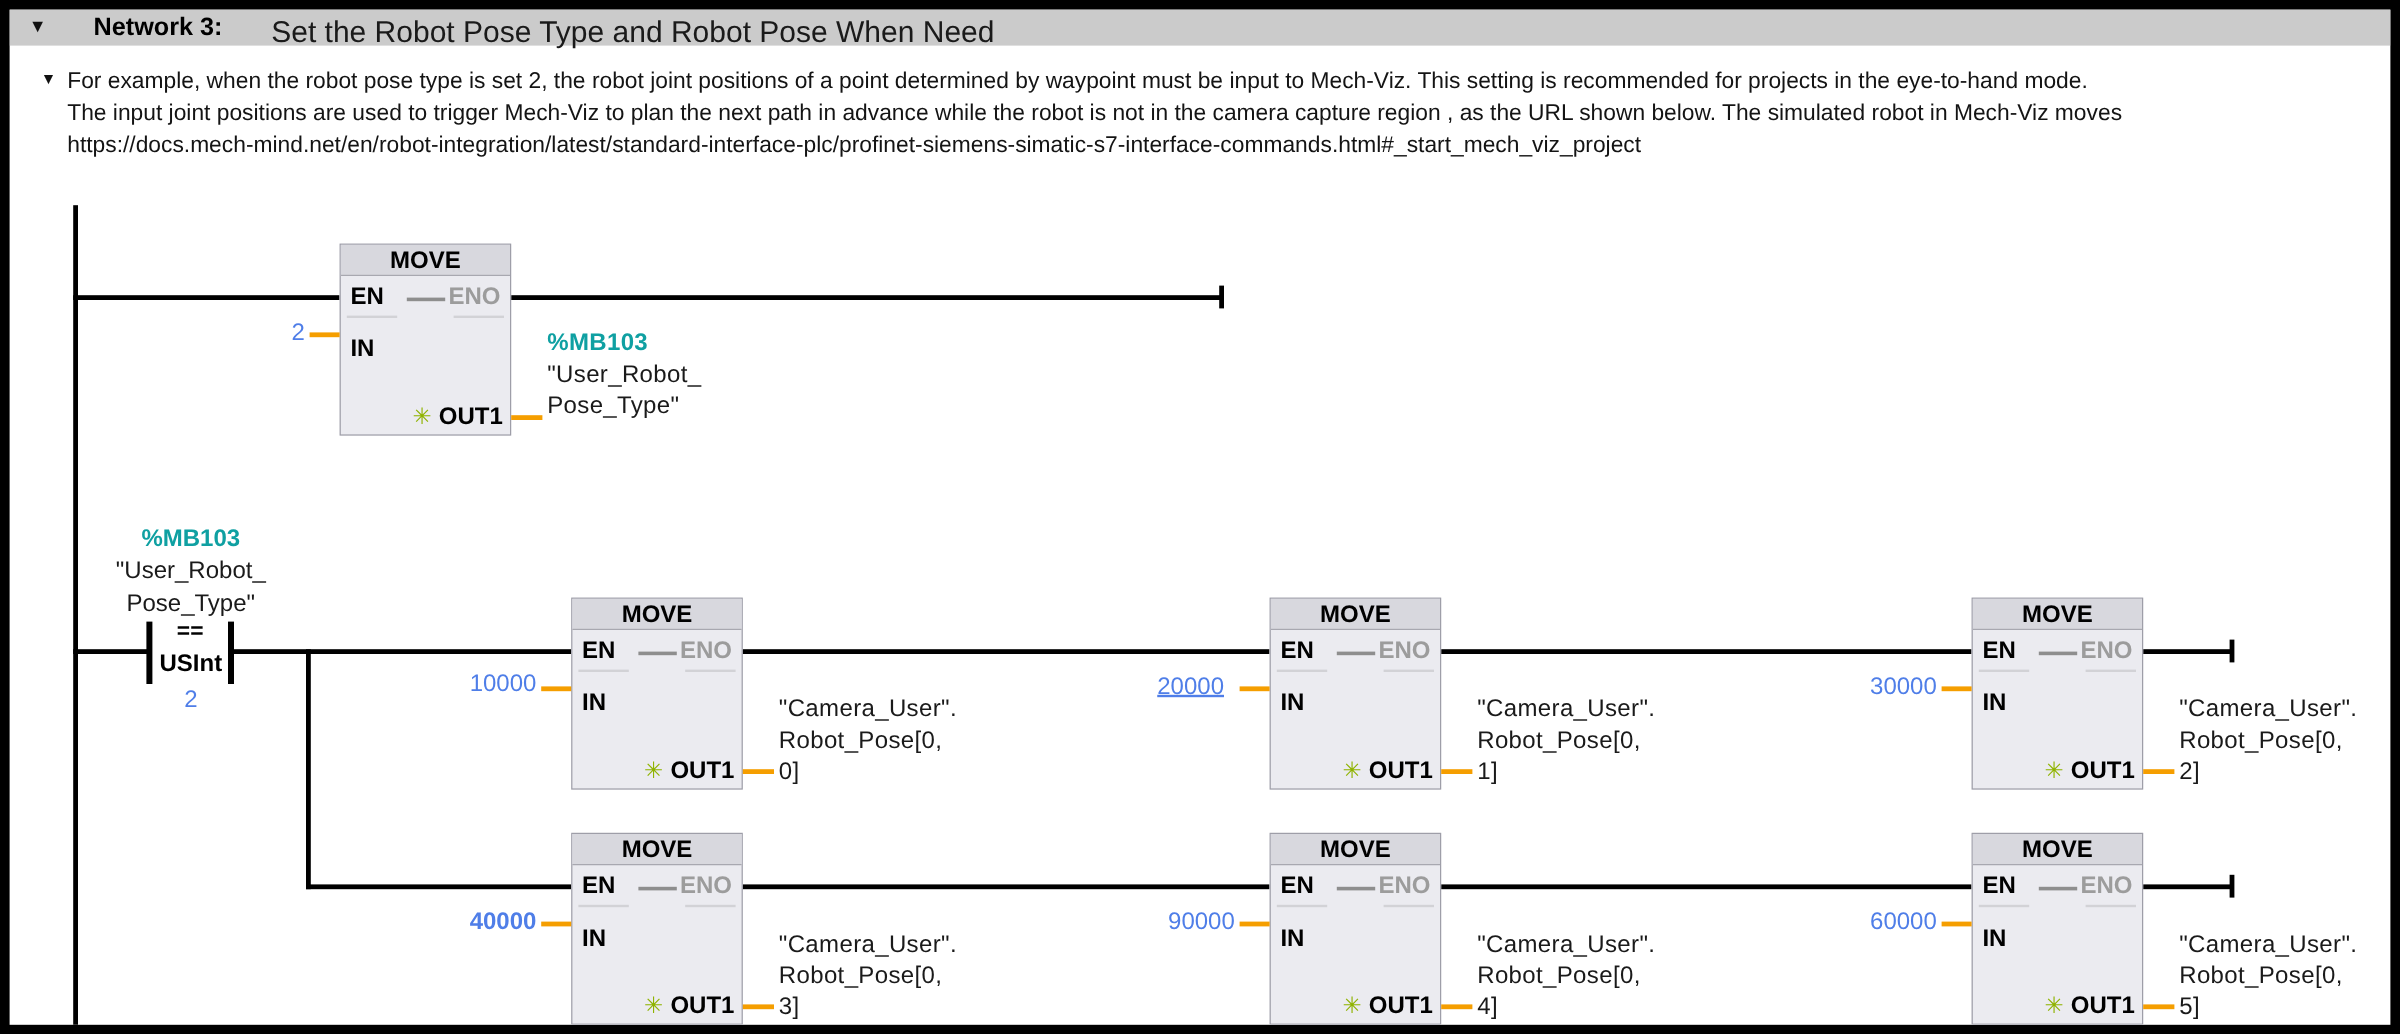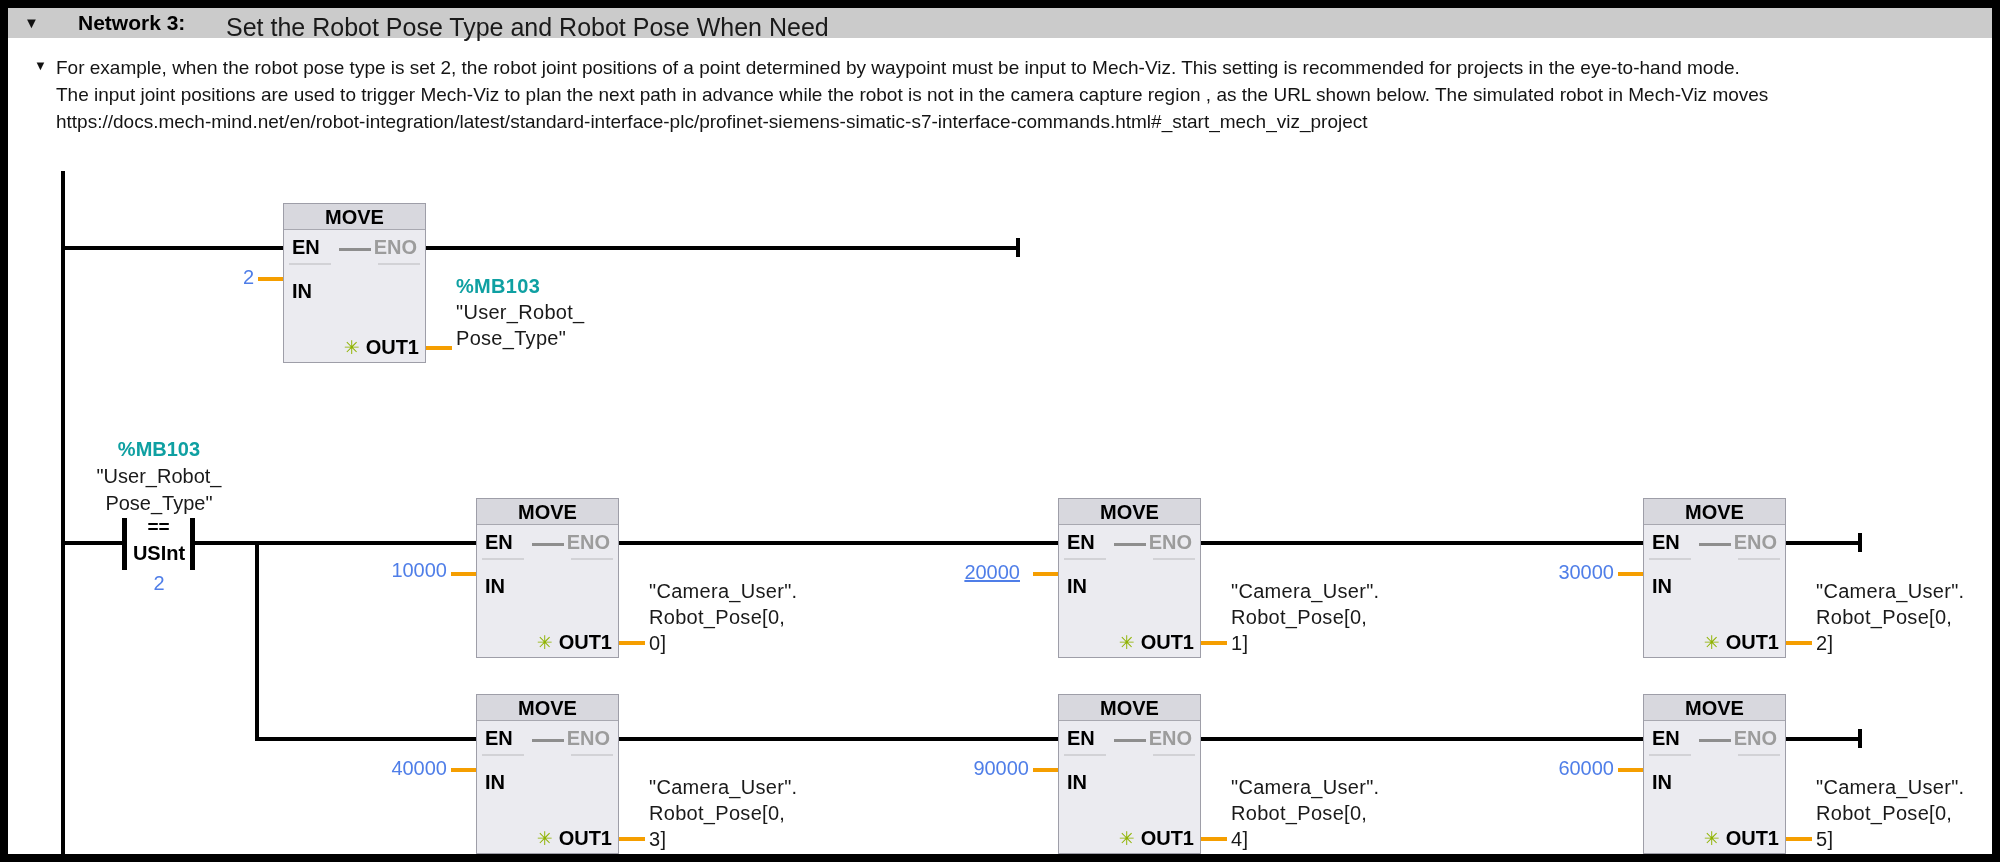--- a/index.html
+++ b/index.html
@@ -197,21 +197,21 @@
     <div class="dash"></div>
     <div class="u1"></div>
     <div class="u2"></div>
     <span class="in">IN</span>
     <div class="outrow">
         <span class="star">✳</span>
         <span>OUT1</span>
       </div>
   </div>
   <div class="orange" style="left:443px; top:760px; width:25px;"></div>
-  <div class="inval" style="left:329px; top:749px;">40000</div>
+  <div class="inval" style="left:329px; top:749px;font-weight:bold;">40000</div>
   <div class="orange" style="left:611px; top:829px; width:26px;"></div>
   <div class="operand" style="left:641px; top:766px;">
     <span>"Camera_User".</span>
     <span>Robot_Pose[0,</span>
     <span>3]</span>
   </div>
 
   <div class="move" style="left:1050px; top:686px;">
     <div class="hdr">MOVE</div>
     <span class="en">EN</span>

